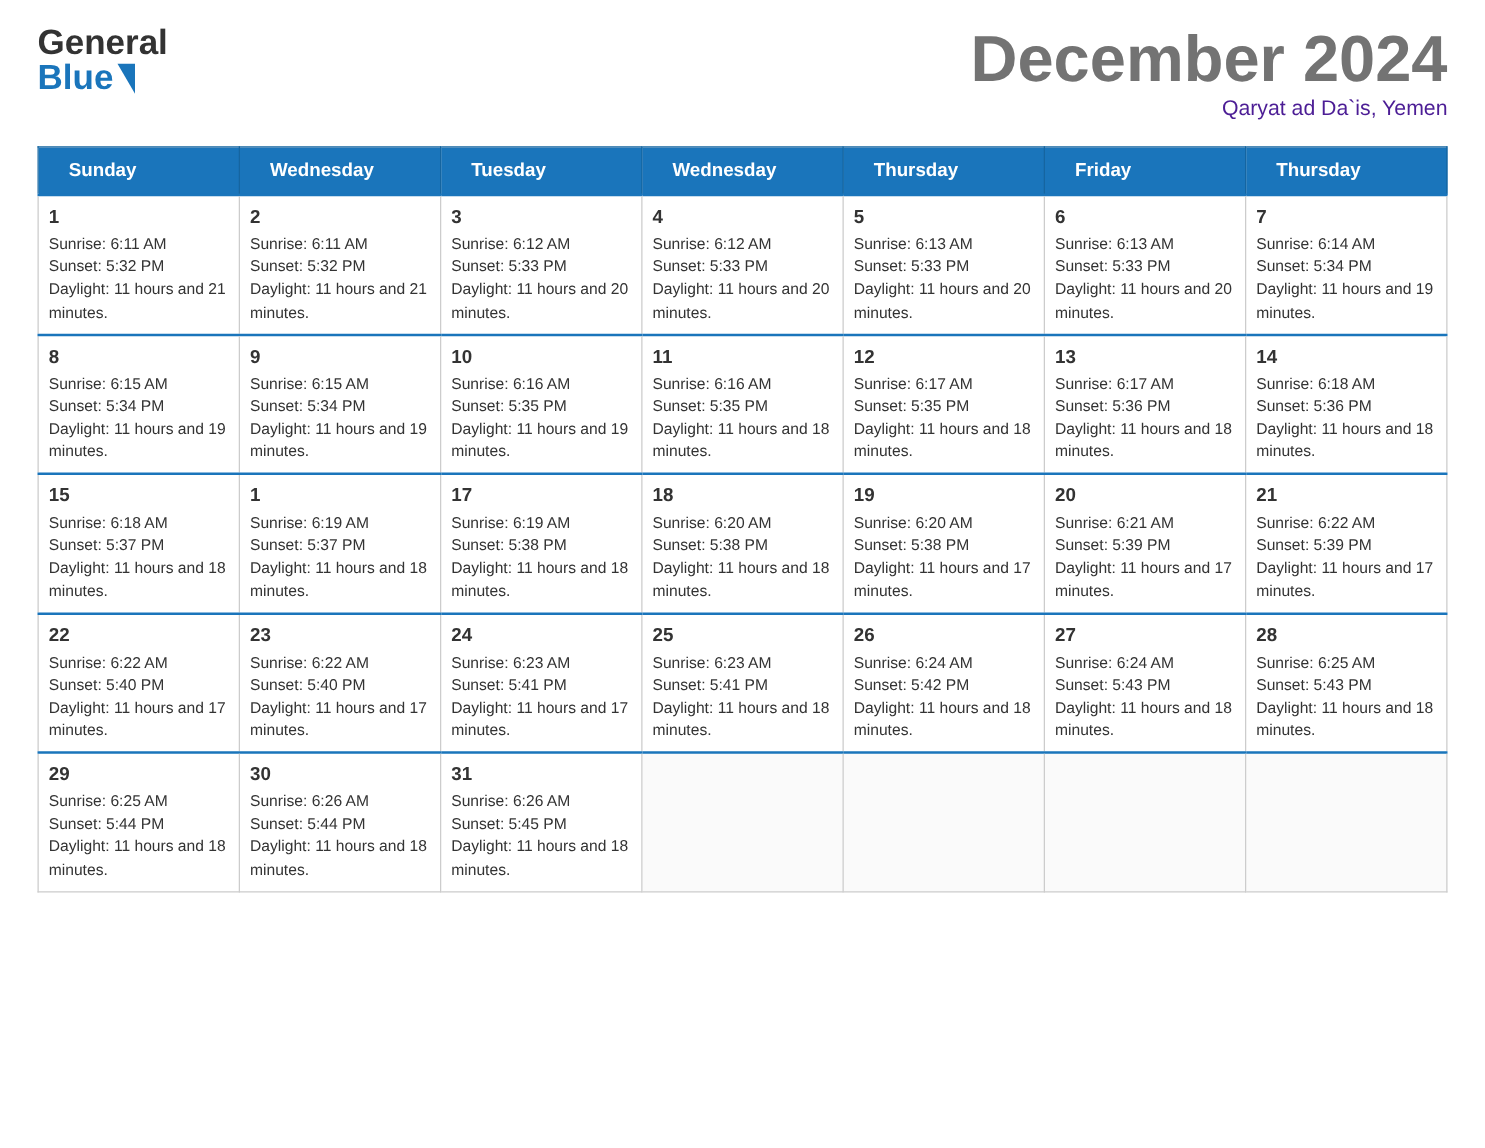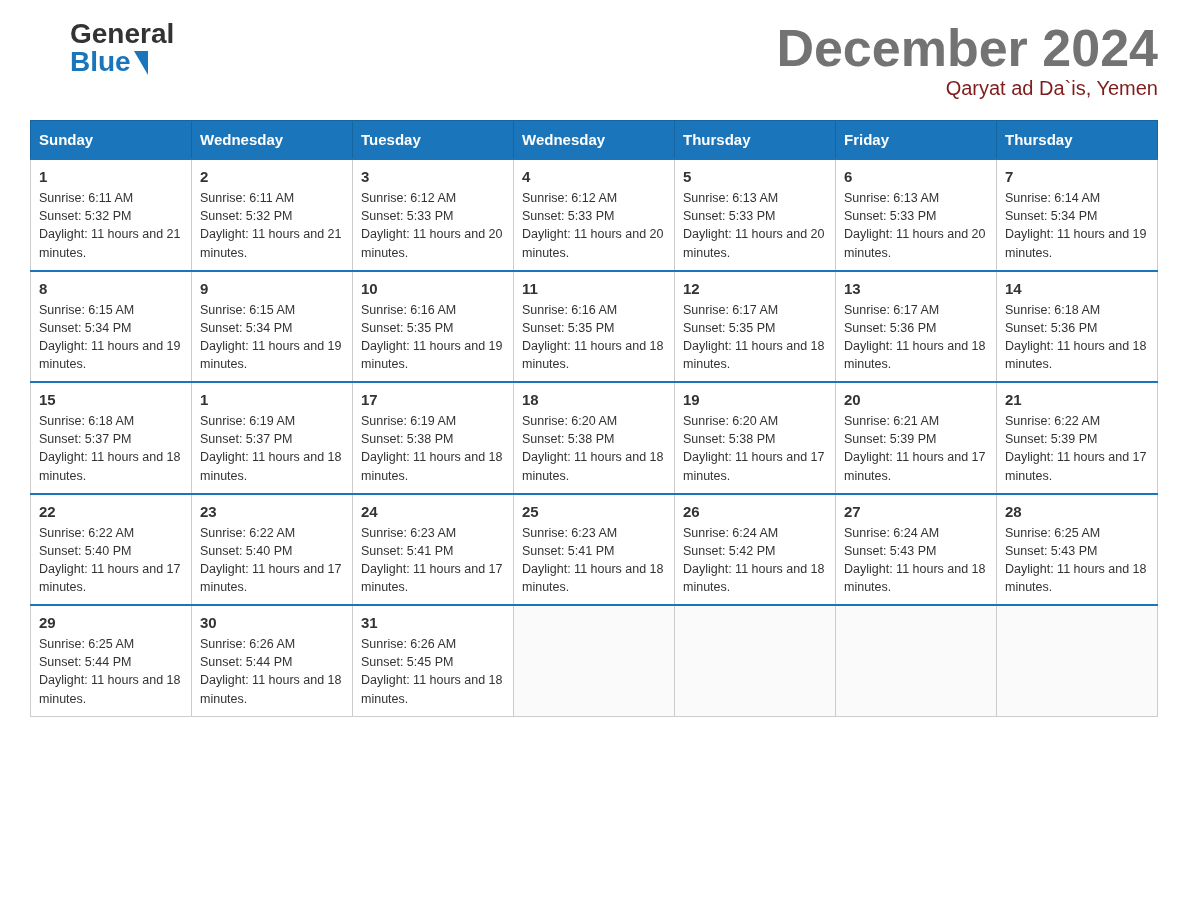--- a/index.html
+++ b/index.html
@@ -8,21 +8,20 @@
       background: #fff;
       padding: 20px 30px;
       width: 1188px;
       min-height: 918px;
     }
     .header {
       display: flex;
       justify-content: space-between;
       align-items: flex-start;
       margin-bottom: 20px;
-      margin-left: 40px;
     }
     .logo {
       display: flex;
       flex-direction: column;
       align-items: flex-start;
     }
     .logo-general {
       font-size: 28px;
       font-weight: bold;
       color: #333;
@@ -50,33 +49,33 @@
     .title-block {
       text-align: right;
     }
     .month-title {
       font-size: 52px;
       font-weight: bold;
       color: #737373;
       line-height: 1.1;
     }
     .location-title {
-      font-size: 20px;
-      color: #7f1d1d;
+      font-size: 17px;
+      color: #4c1d95;
     }
     table {
       width: 100%;
       border-collapse: collapse;
     }
     thead tr th {
       background-color: #1a75bb;
       color: #fff;
       font-size: 15px;
       font-weight: bold;
-      padding: 10px 8px;
+      padding: 10px 24px;
       text-align: left;
       border: 1px solid #1565a0;
     }
     tbody tr td {
       vertical-align: top;
       padding: 8px;
       border: 1px solid #ccc;
       font-size: 13px;
       color: #333;
       width: 14.28%;

